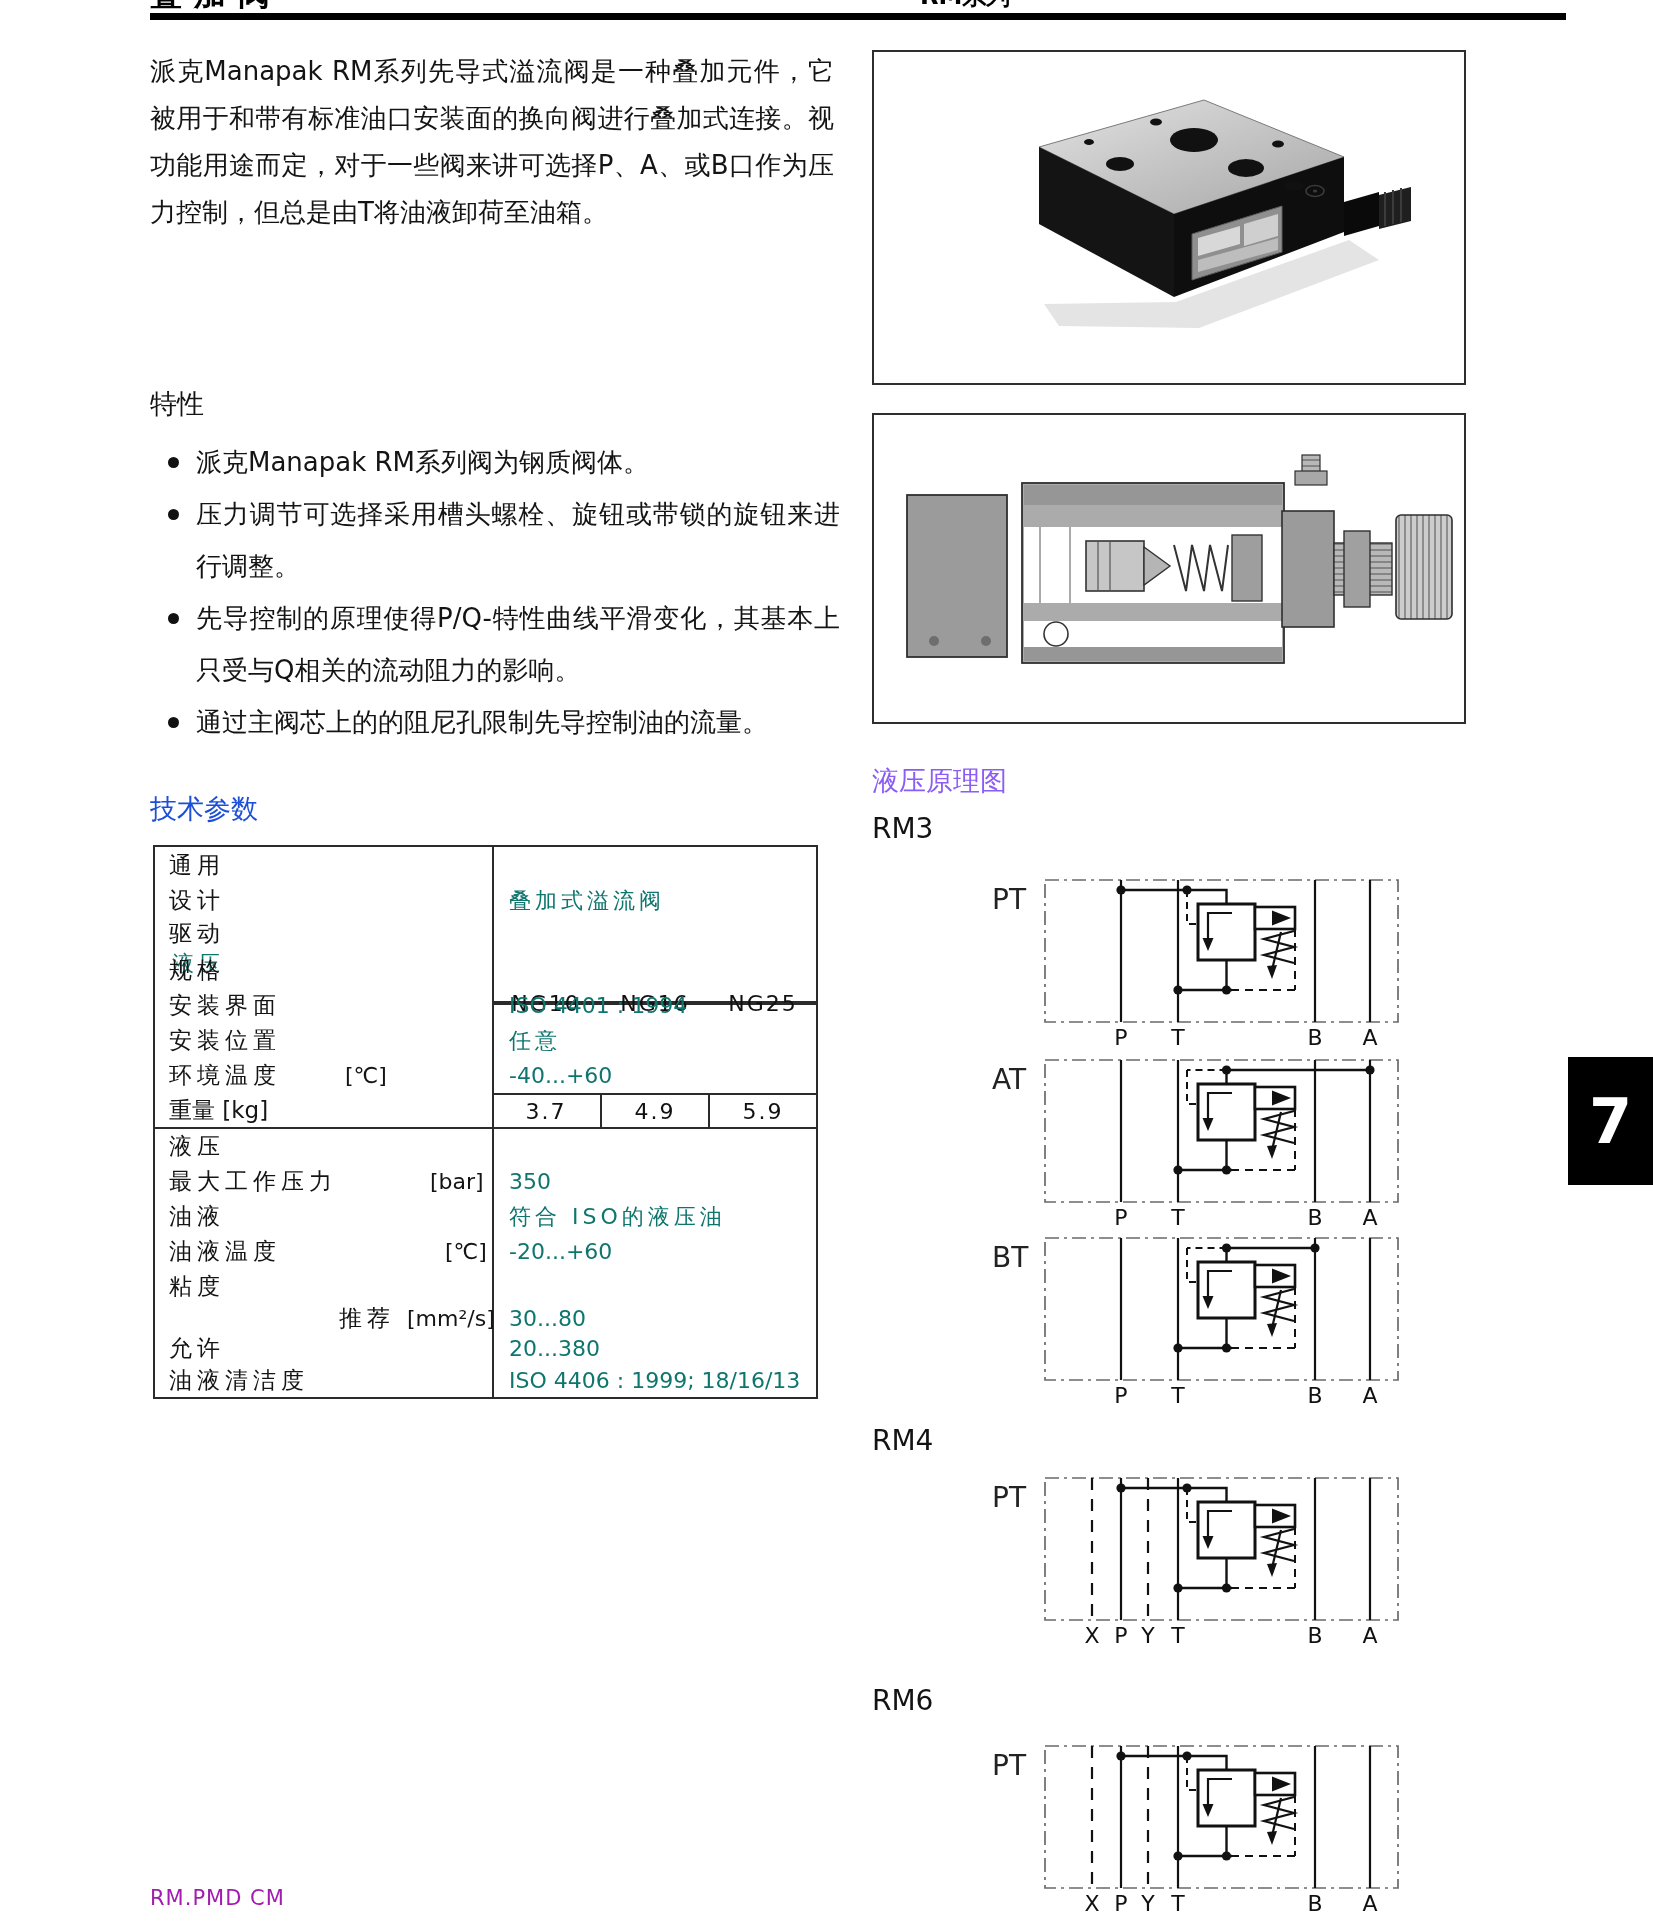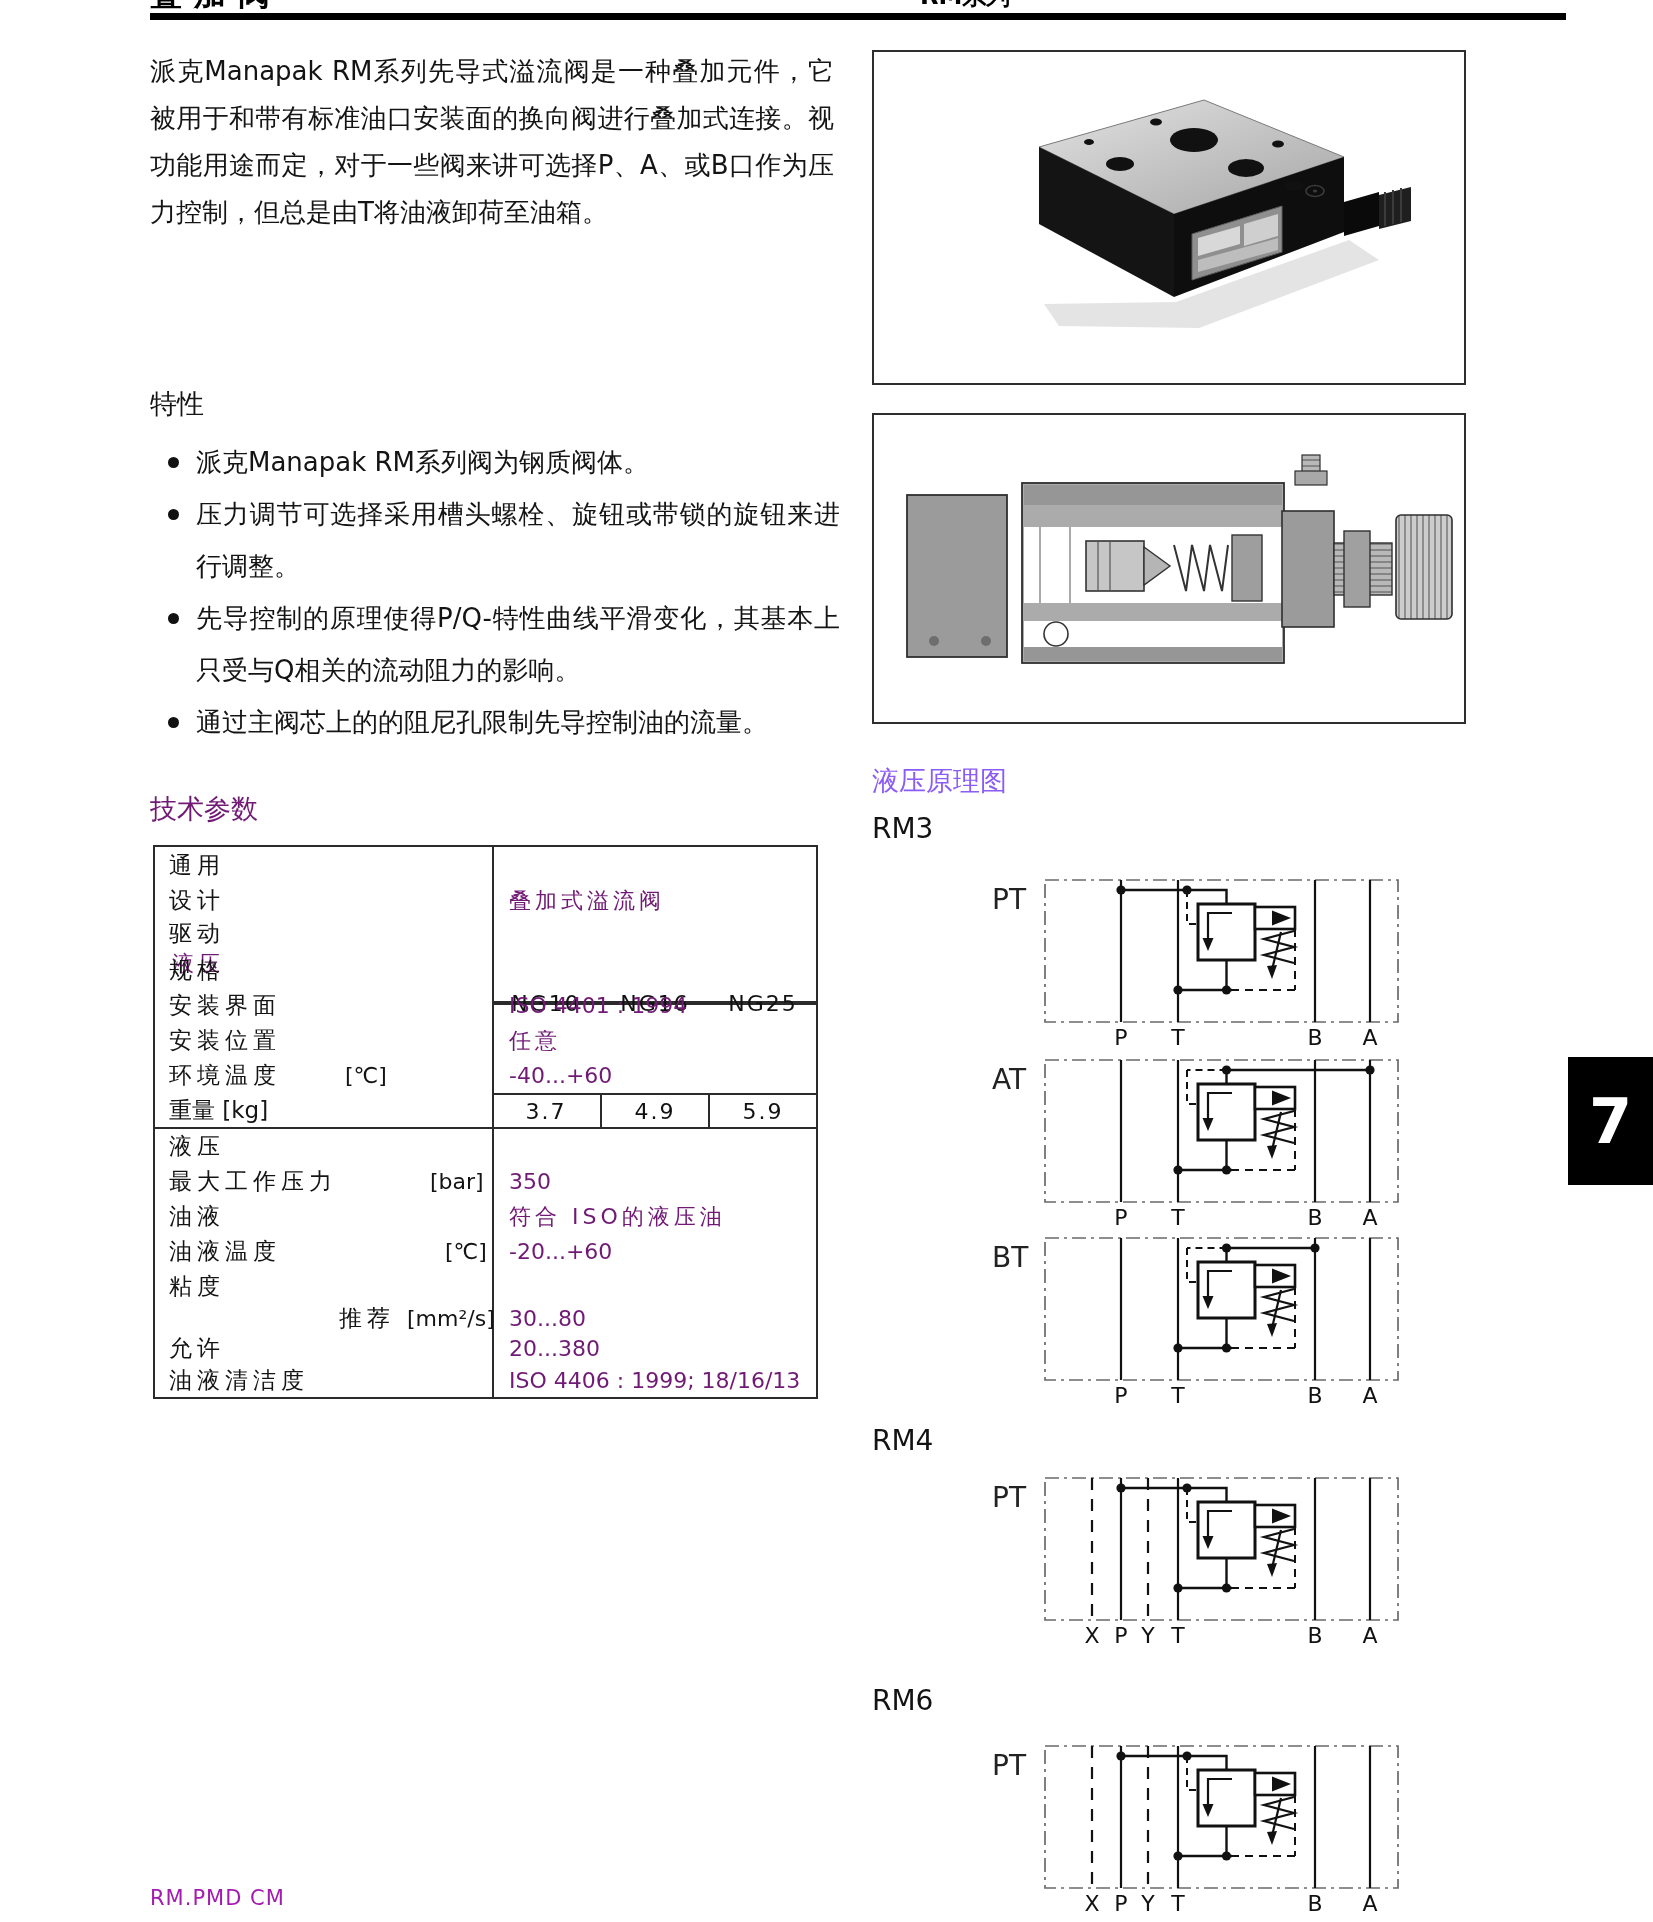--- a/index.html
+++ b/index.html
@@ -19,30 +19,30 @@
   .frame-box{position:absolute;border:2px solid #2e2e2e;background:#fff;}
   #photo-box{left:872px;top:50px;width:590px;height:331px;}
   #xsec-box{left:872px;top:413px;width:590px;height:307px;}
 
   #features{position:absolute;left:150px;top:386px;width:700px;}
   #features h2{margin:0;font-size:27px;font-weight:normal;color:#141414;}
   #features ul{list-style:none;margin:14px 0 0 0;padding:0;width:690px;}
   #features li{position:relative;padding-left:46px;font-size:26px;line-height:52px;color:#141414;text-align:justify;}
   #features li .bullet{position:absolute;left:18px;top:21px;width:11px;height:11px;border-radius:50%;background:#111;}
 
-  #specs-title{position:absolute;left:150px;top:791px;font-size:27px;color:#701a75;}
+  #specs-title{position:absolute;left:150px;top:791px;font-size:27px;color:#1d4ed8;}
 
   #spec-table{position:absolute;left:153px;top:845px;width:665px;border:2px solid #2b2b2b;box-sizing:border-box;background:#fff;}
   #spec-vline{position:absolute;left:337px;top:0;bottom:0;width:2px;background:#2b2b2b;}
   .spec-row{display:flex;box-sizing:border-box;}
   .spec-left{width:337px;box-sizing:border-box;position:relative;display:flex;align-items:center;padding-left:14px;
              font-size:23px;color:#141414;flex:none;}
   .spec-left .lab.cjk{letter-spacing:5px;}
   .spec-left .unit{position:absolute;font-size:22px;letter-spacing:0;}
-  .spec-right{flex:1;display:flex;align-items:center;padding-left:17px;box-sizing:border-box;font-size:22px;color:#701a75;}
+  .spec-right{flex:1;display:flex;align-items:center;padding-left:17px;box-sizing:border-box;font-size:22px;color:#0f766e;}
   .spec-right .val.cjk{letter-spacing:4px;}
   .cells-wrap{flex:1;display:flex;box-sizing:border-box;align-items:stretch;}
   .cells-wrap.b-top{border-top:2px solid #2b2b2b;}
   .cells-wrap.b-bot{border-bottom:2px solid #2b2b2b;margin-top:48px;}
   .cells-wrap .cell{width:33.333%;display:flex;align-items:center;justify-content:center;
                     font-size:22px;letter-spacing:2px;box-sizing:border-box;}
   .cells-wrap .cell + .cell{border-left:2px solid #2b2b2b;}
   .spec-divider{height:2px;background:#2b2b2b;width:100%;}
 
   #hydr-title{position:absolute;left:872px;top:763px;font-size:27px;color:#8b5cf6;}

